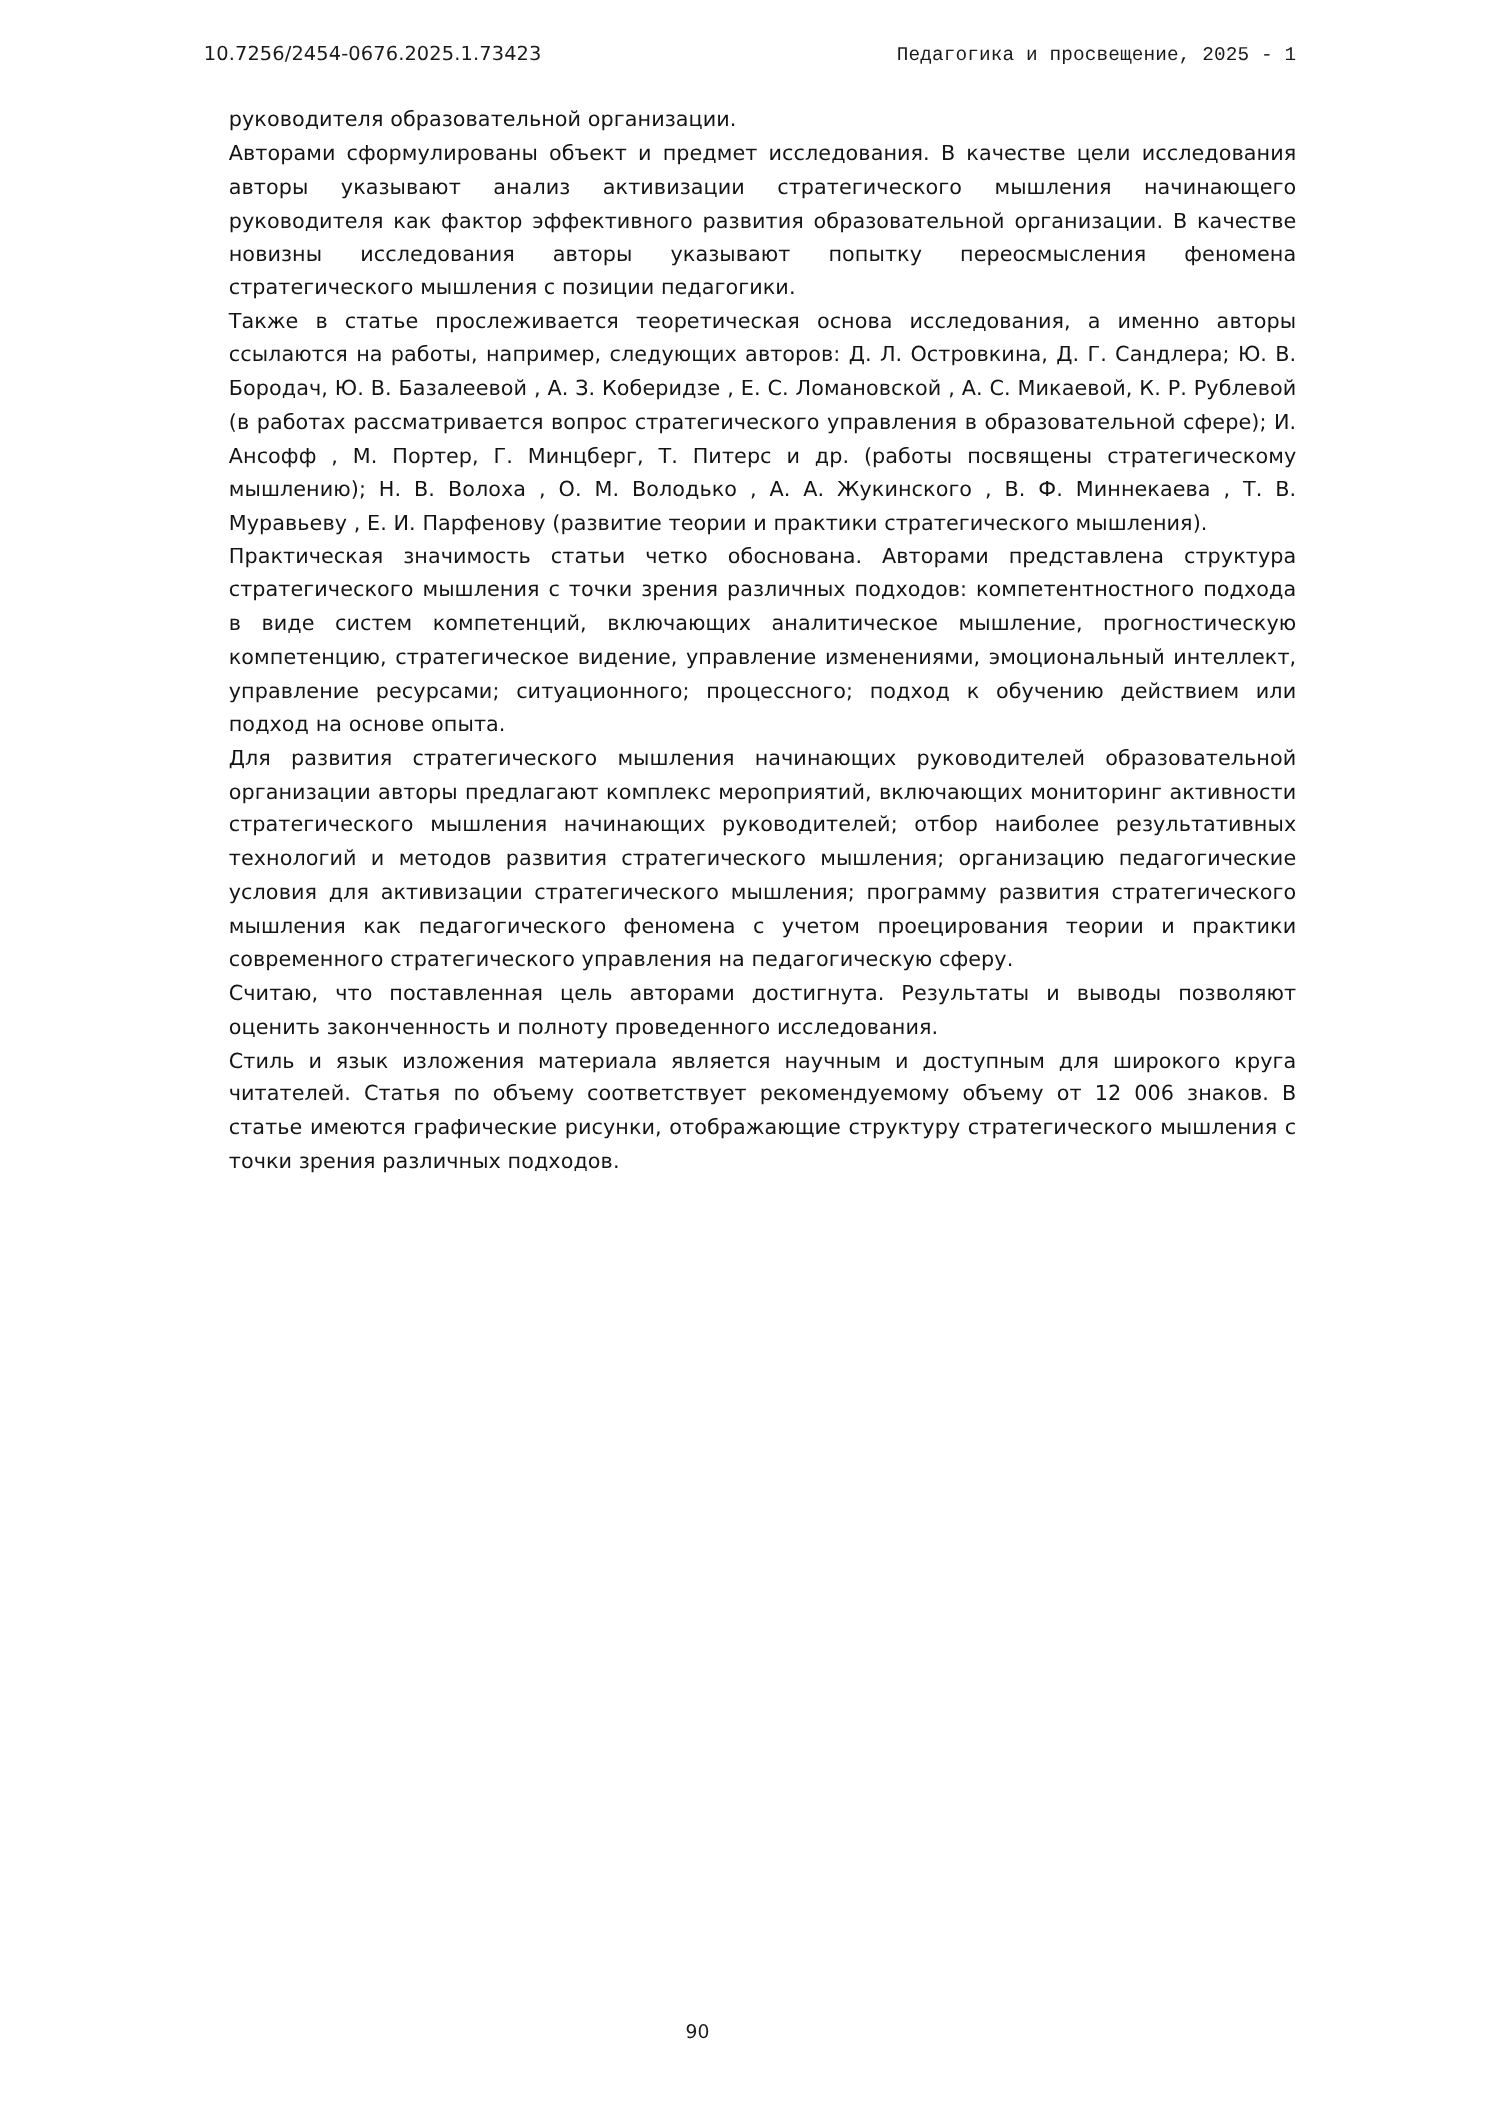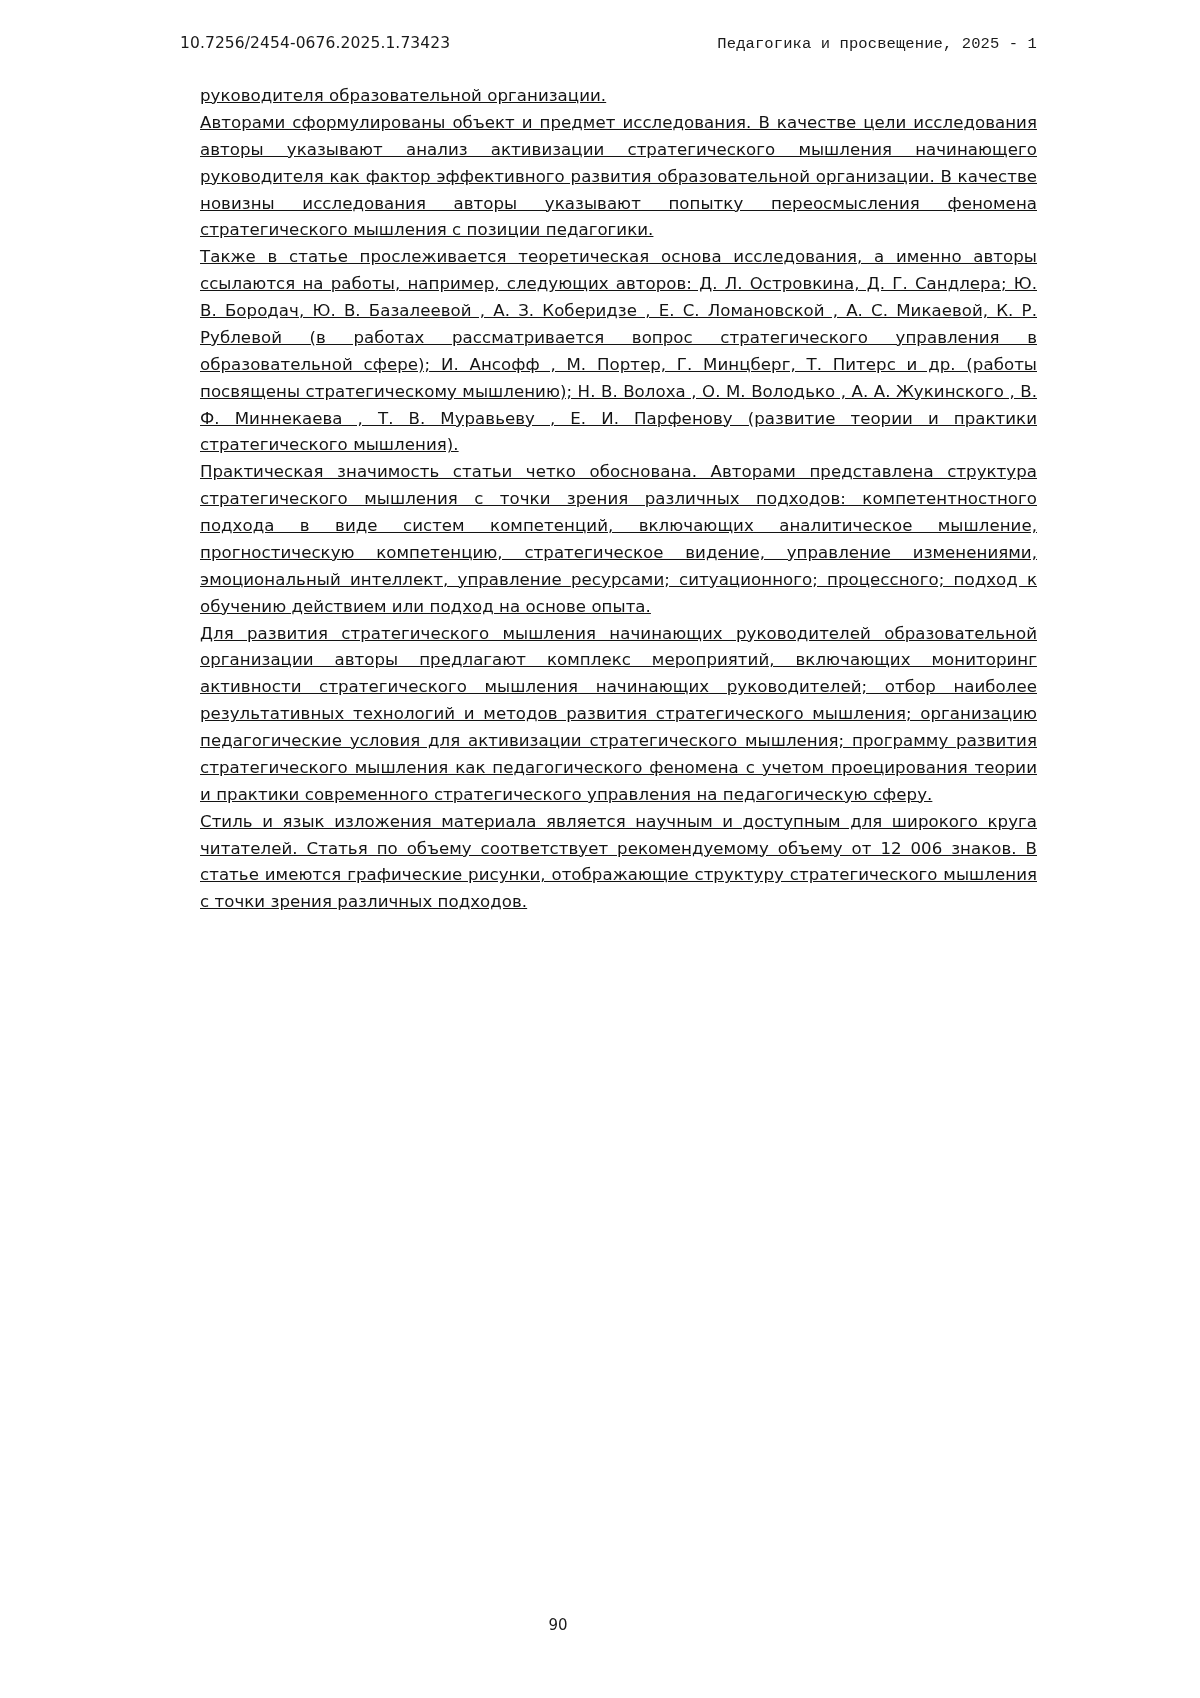--- a/index.html
+++ b/index.html
@@ -12,21 +12,21 @@
     height: 1698px;
     font-family: "DejaVu Sans", sans-serif;
     color: #1a1a1a;
     position: relative;
     overflow: hidden;
   }
   .page {
     width: 1200px;
     height: 1698px;
     box-sizing: border-box;
-    padding: 34px 0 0 17px;
+    padding: 34px 0 0 0;
     position: relative;
   }
   .header {
     display: flex;
     justify-content: space-between;
     align-items: baseline;
     padding: 0 163px 0 163px;
     font-size: 15.5px;
     color: #1a1a1a;
     letter-spacing: 0.1px;
@@ -42,21 +42,20 @@
     padding: 30px 163px 0 183px;
   }
   .content p {
     margin: 0;
     font-size: 16.6px;
     line-height: 1.62;
     text-align: justify;
     text-justify: inter-word;
     letter-spacing: 0.05px;
     color: #141414;
-    text-decoration: underline;
   }
   .page-number {
     position: absolute;
     bottom: 64px;
     left: 0;
     width: 1116px;
     text-align: center;
     font-size: 15px;
     color: #1a1a1a;
   }
@@ -70,18 +69,19 @@
     <span class="header-left">10.7256/2454-0676.2025.1.73423</span>
     <span class="header-right">Педагогика и просвещение, 2025 - 1</span>
   </div>
 
   <div class="content">
     <p>руководителя образовательной организации.</p>
     <p>Авторами сформулированы объект и предмет исследования. В качестве цели исследования авторы указывают анализ активизации стратегического мышления начинающего руководителя как фактор эффективного развития образовательной организации. В качестве новизны исследования авторы указывают попытку переосмысления феномена стратегического мышления с позиции педагогики.</p>
     <p>Также в статье прослеживается теоретическая основа исследования, а именно авторы ссылаются на работы, например, следующих авторов: Д. Л. Островкина, Д. Г. Сандлера; Ю. В. Бородач, Ю. В. Базалеевой , А. З. Коберидзе , Е. С. Ломановской , А. С. Микаевой, К. Р. Рублевой (в работах рассматривается вопрос стратегического управления в образовательной сфере); И. Ансофф , М. Портер, Г. Минцберг, Т. Питерс и др. (работы посвящены стратегическому мышлению); Н. В. Волоха , О. М. Володько , А. А. Жукинского , В. Ф. Миннекаева , Т. В. Муравьеву , Е. И. Парфенову (развитие теории и практики стратегического мышления).</p>
     <p>Практическая значимость статьи четко обоснована. Авторами представлена структура стратегического мышления с точки зрения различных подходов: компетентностного подхода в виде систем компетенций, включающих аналитическое мышление, прогностическую компетенцию, стратегическое видение, управление изменениями, эмоциональный интеллект, управление ресурсами; ситуационного; процессного; подход к обучению действием или подход на основе опыта.</p>
     <p>Для развития стратегического мышления начинающих руководителей образовательной организации авторы предлагают комплекс мероприятий, включающих мониторинг активности стратегического мышления начинающих руководителей; отбор наиболее результативных технологий и методов развития стратегического мышления; организацию педагогические условия для активизации стратегического мышления; программу развития стратегического мышления как педагогического феномена с учетом проецирования теории и практики современного стратегического управления на педагогическую сферу.</p>
+    <p>Считаю, что поставленная цель авторами достигнута. Результаты и выводы позволяют оценить законченность и полноту проведенного исследования.</p>
     <p>Стиль и язык изложения материала является научным и доступным для широкого круга читателей. Статья по объему соответствует рекомендуемому объему от 12 006 знаков. В статье имеются графические рисунки, отображающие структуру стратегического мышления с точки зрения различных подходов.</p>
   </div>
 
   <div class="page-number">90</div>
 
 </div>
 
 </body></html>

